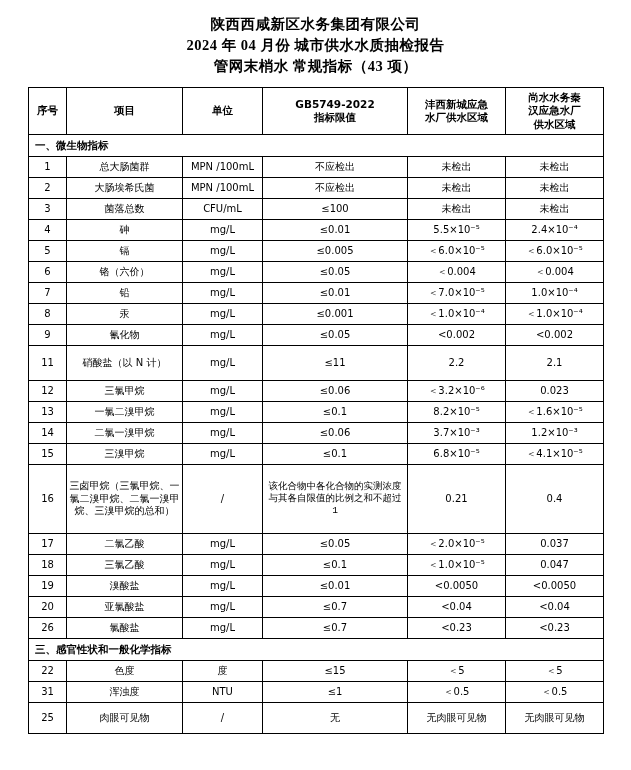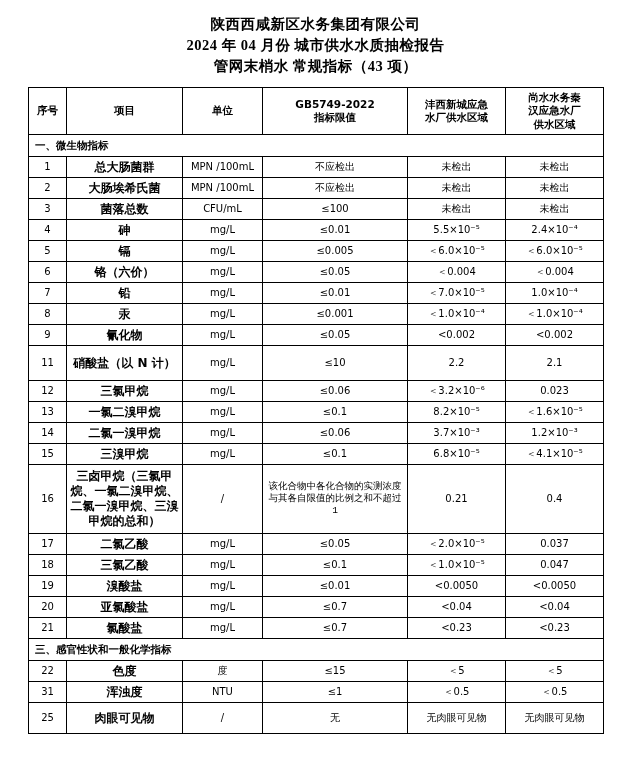--- a/index.html
+++ b/index.html
@@ -51,21 +51,21 @@
     font-size: 10.5px;
     height: 42px;
   }
   .col-no    { width: 38px; }
   .col-item  { width: 116px; }
   .col-unit  { width: 80px; }
   .col-limit { width: 145px; }
   .col-reg1  { width: 98px; }
   .col-reg2  { width: 98px; }
   td.row-no { font-size: 10px; }
-  td.item-cell { font-size: 12px; font-weight: bold; }
+  td.item-cell { font-size: 10px; }
   tr.section td {
     text-align: left;
     font-weight: bold;
     font-size: 10.5px;
     padding-left: 6px;
     height: 17px;
     margin-left: 20px;
   }
   tr.data td { height: 16px; }
   tr.tall td { height: 26px; }
@@ -192,21 +192,21 @@
           <td class="item-cell">氰化物</td>
           <td>mg/L</td>
           <td>≤0.05</td>
           <td>&lt;0.002</td>
           <td>&lt;0.002</td>
         </tr>
         <tr class="mid">
           <td class="row-no">11</td>
           <td class="item-cell">硝酸盐（以 N 计）</td>
           <td>mg/L</td>
-          <td>≤10</td>
+          <td>≤11</td>
           <td>2.2</td>
           <td>2.1</td>
         </tr>
         <tr class="data">
           <td class="row-no">12</td>
           <td class="item-cell">三氯甲烷</td>
           <td>mg/L</td>
           <td>≤0.06</td>
           <td>＜3.2×10⁻⁶</td>
           <td>0.023</td>
@@ -269,21 +269,21 @@
         </tr>
         <tr class="data">
           <td class="row-no">20</td>
           <td class="item-cell">亚氯酸盐</td>
           <td>mg/L</td>
           <td>≤0.7</td>
           <td>&lt;0.04</td>
           <td>&lt;0.04</td>
         </tr>
         <tr class="data">
-          <td class="row-no">21</td>
+          <td class="row-no">26</td>
           <td class="item-cell">氯酸盐</td>
           <td>mg/L</td>
           <td>≤0.7</td>
           <td>&lt;0.23</td>
           <td>&lt;0.23</td>
         </tr>
         <tr class="section">
           <td colspan="6">三、感官性状和一般化学指标</td>
         </tr>
         <tr class="data">

